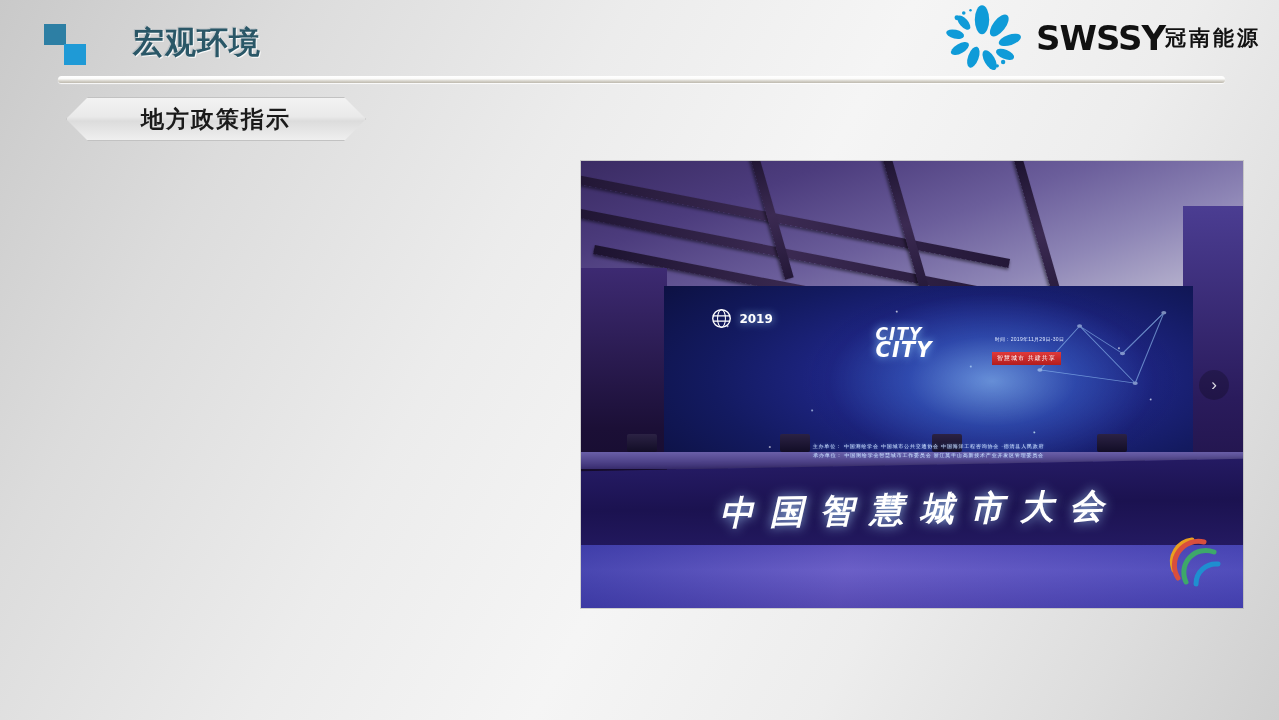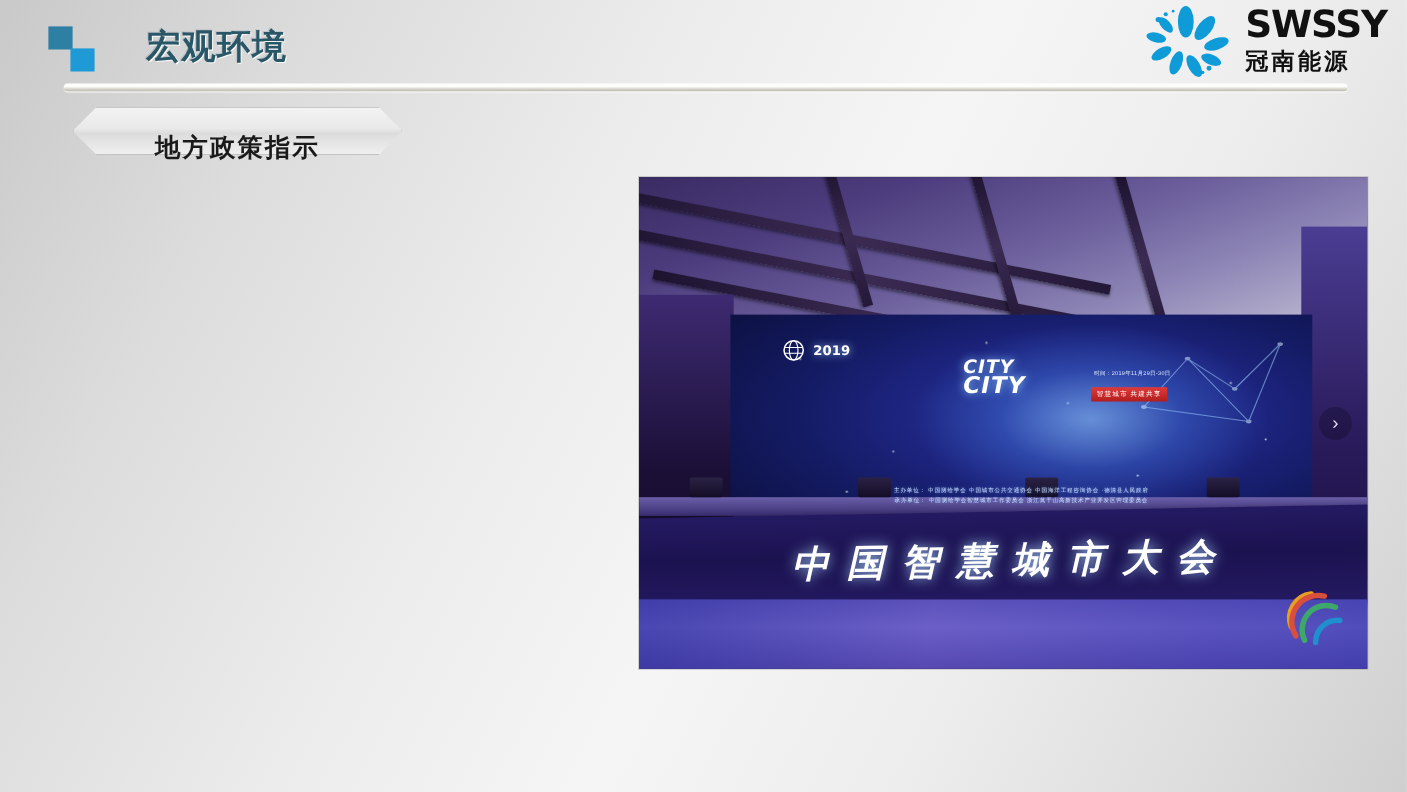--- a/index.html
+++ b/index.html
@@ -37,21 +37,21 @@
     background: linear-gradient(180deg, #ffffff 0%, #fbfbfa 40%, #d7d4cc 70%, #bdb9ae 100%);
     box-shadow: 0 1px 1px rgba(255,255,255,.9);
   }
 
   
   .logo {
     position: absolute; right: 18px; top: 4px;
     display: flex; align-items: center; gap: 6px;
   }
   .logo-mark { width: 96px; height: 68px; flex: 0 0 auto; }
-  .logo-txt { display: flex; flex-direction: column; align-items: flex-start; }
+  .logo-txt { display: flex; flex-direction: row; align-items: flex-start; }
   .logo-en {
     font-size: 34px; font-weight: bold; color: #111;
     letter-spacing: -1px; line-height: 1; font-family: "DejaVu Sans", sans-serif;
   }
   .logo-cn {
     font-size: 21px; font-weight: bold; color: #111;
     letter-spacing: 3px; line-height: 1.25; margin-top: 4px;
   }
 
   
@@ -271,21 +271,21 @@
         <circle cx="59" cy="66" r="1.1"></circle>
       </g>
     </svg>
     <div class="logo-txt">
       <div class="logo-en">SWSSY</div>
       <div class="logo-cn">冠南能源</div>
     </div>
   </div>
 
   <div class="subbar"></div>
-  <div class="subbar-inner" style="display:flex;align-items:center;justify-content:center;margin-top:15px;">
+  <div class="subbar-inner" style="display:flex;align-items:center;justify-content:center;">
     <span class="subbar-txt">地方政策指示</span>
   </div>
 
   <div class="body-col">
   </div>
 
   <div class="photo">
     <div class="ph-ceiling">
       <div class="beam" style="left:-6%; top:4%;  width:72%; transform:rotate(11deg);"></div>
       <div class="beam" style="left:-4%; top:24%; width:70%; transform:rotate(11deg);"></div>

